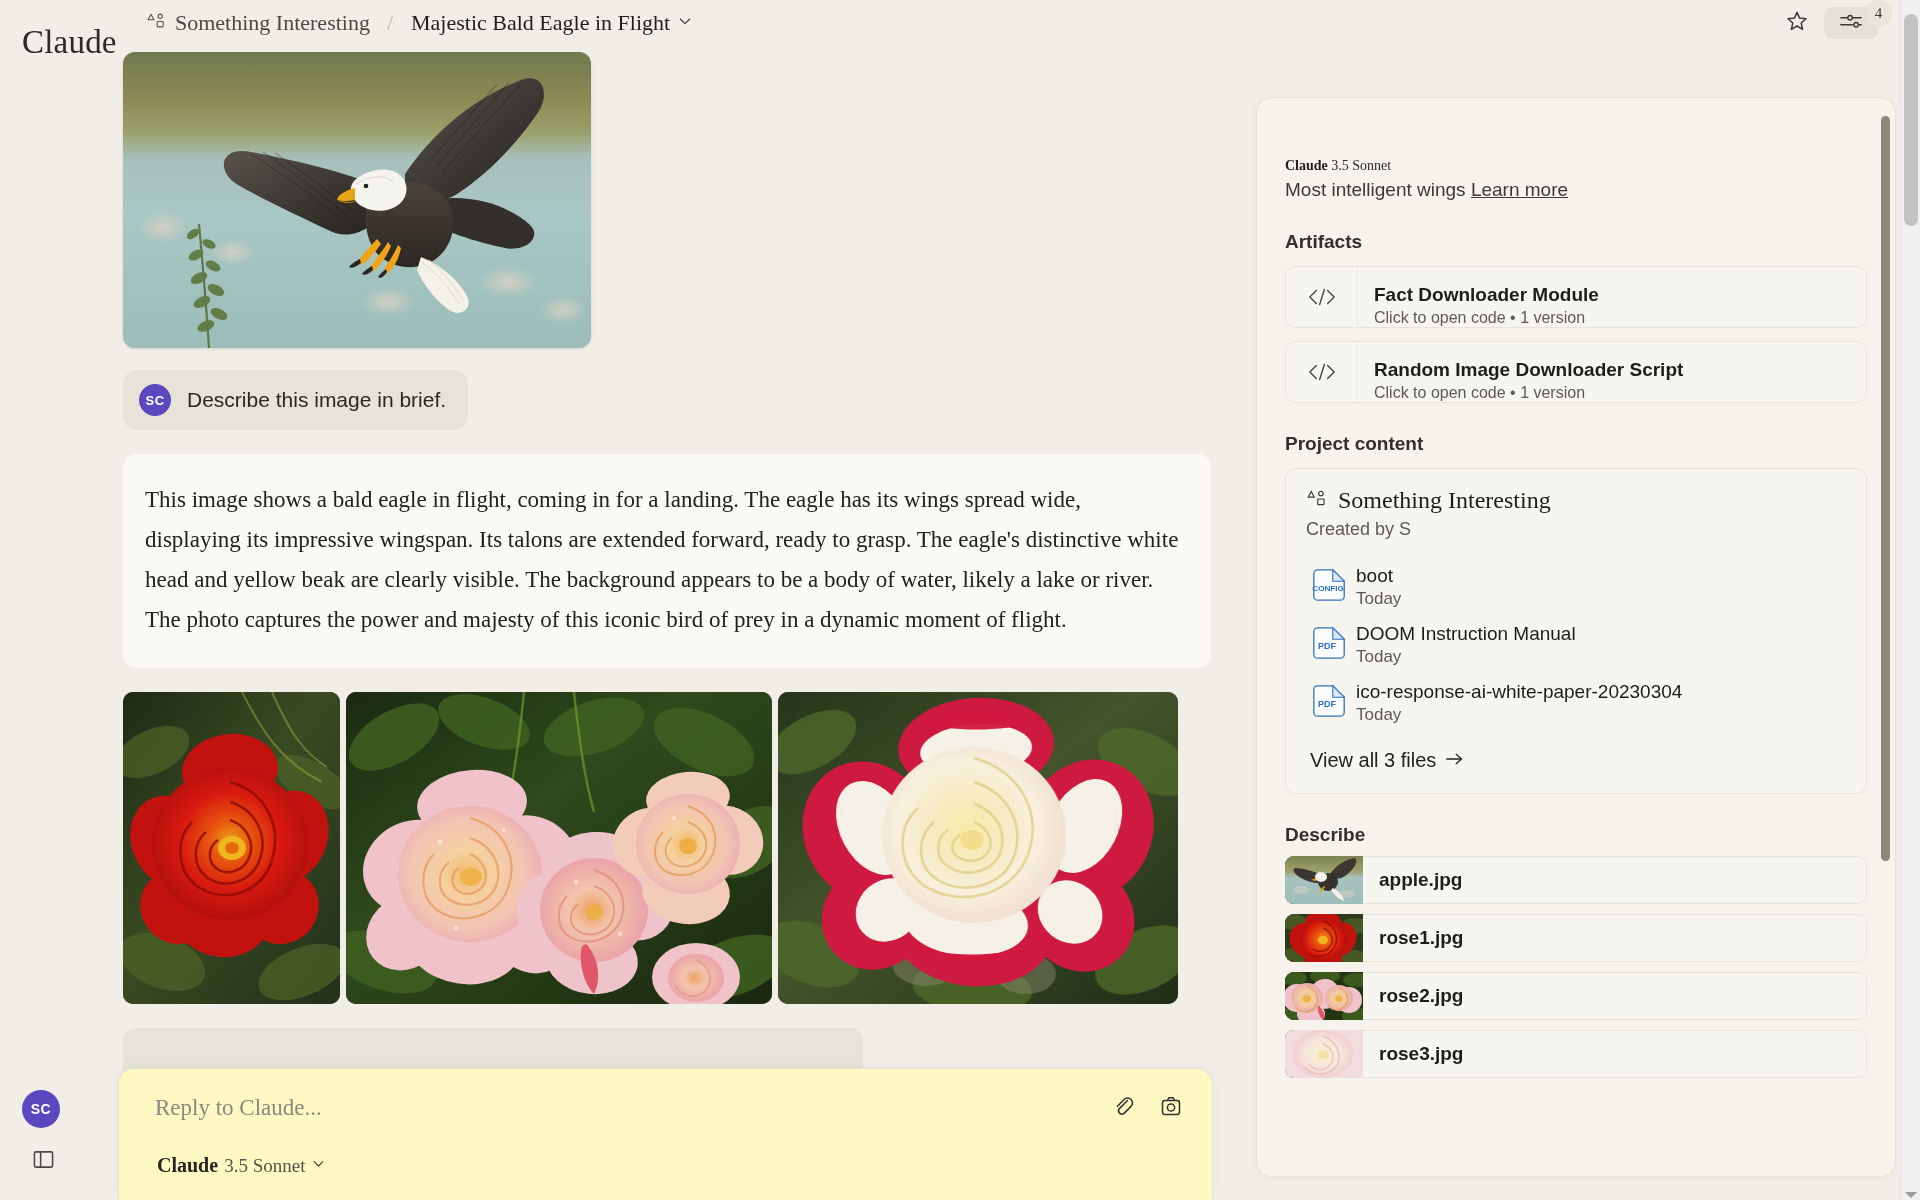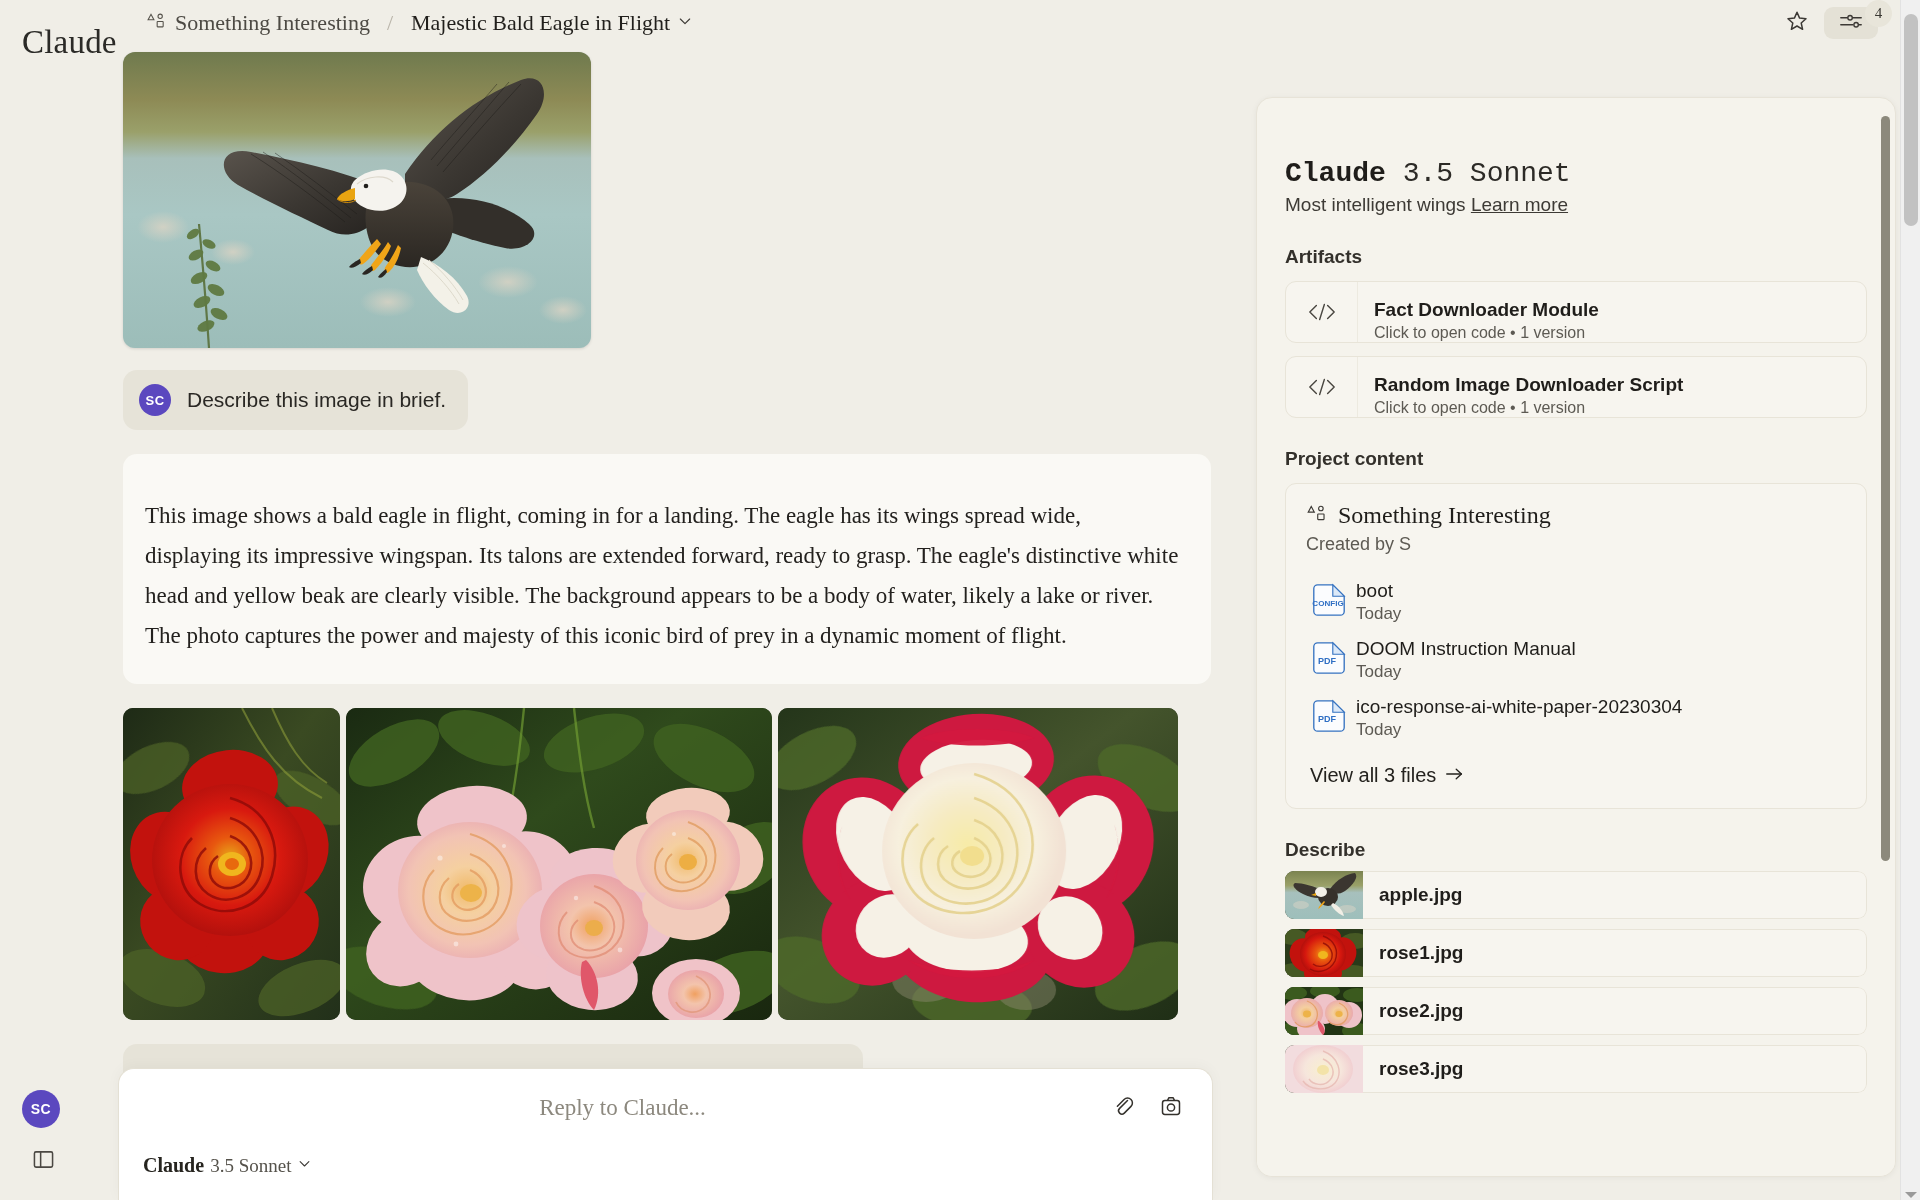--- a/index.html
+++ b/index.html
@@ -175,21 +175,20 @@
     width: 1088px;
     background: #FAF9F5;
     border-radius: 14px;
     padding: 26px 30px 28px 22px;
   }
   .assistant-text {
     font-family: "Liberation Serif", serif;
     font-size: 23px;
     line-height: 40px;
     color: #23211e;
-    margin-top: 16px;
   }
 
   .gallery {
     margin: 24px 0 0 123px;
     display: flex;
     gap: 6px;
     width: 1055px;
     height: 312px;
   }
   .gal-item {
@@ -210,29 +209,28 @@
     background: #E6E3D8;
     border-radius: 14px;
   }
 
   
   .composer {
     position: absolute;
     left: 118px;
     bottom: 0;
     width: 1095px;
-    background: #ffffff;
+    background: #fef9c3;
     border: 1px solid #E4E0D4;
     border-bottom: none;
     border-radius: 16px 16px 0 0;
-    padding: 22px 22px 0 22px;
+    padding: 22px 22px 0 36px;
     box-shadow: 0 -2px 14px rgba(0,0,0,0.035);
     z-index: 30;
     height: 132px;
-    text-align: center;
   }
   .composer-row {
     display: flex;
     align-items: flex-start;
     justify-content: space-between;
   }
   .composer-placeholder {
     font-family: "Liberation Serif", serif;
     font-size: 23px;
     color: #8c887e;
@@ -322,22 +320,22 @@
     letter-spacing: -0.2px;
   }
   .rp-close {
     width: 32px; height: 32px;
     display: flex; align-items: center; justify-content: center;
     cursor: pointer; border-radius: 7px;
   }
 
   .model-block { margin-top: 34px; }
   .model-line1 {
-    font-family: Liberation Mono, monospace;
-    font-size: 28px;
+    font-family: Liberation Serif, serif;
+    font-size: 14px;
     color: #1f1d1a;
   }
   .model-line1 b { font-weight: bold; }
   .model-line1 span.ver { font-weight: normal; color: #2c2a26; }
   .model-line2 {
     margin-top: 5px;
     font-size: 19px;
     color: #3d3a35;
   }
   .learn-more {

